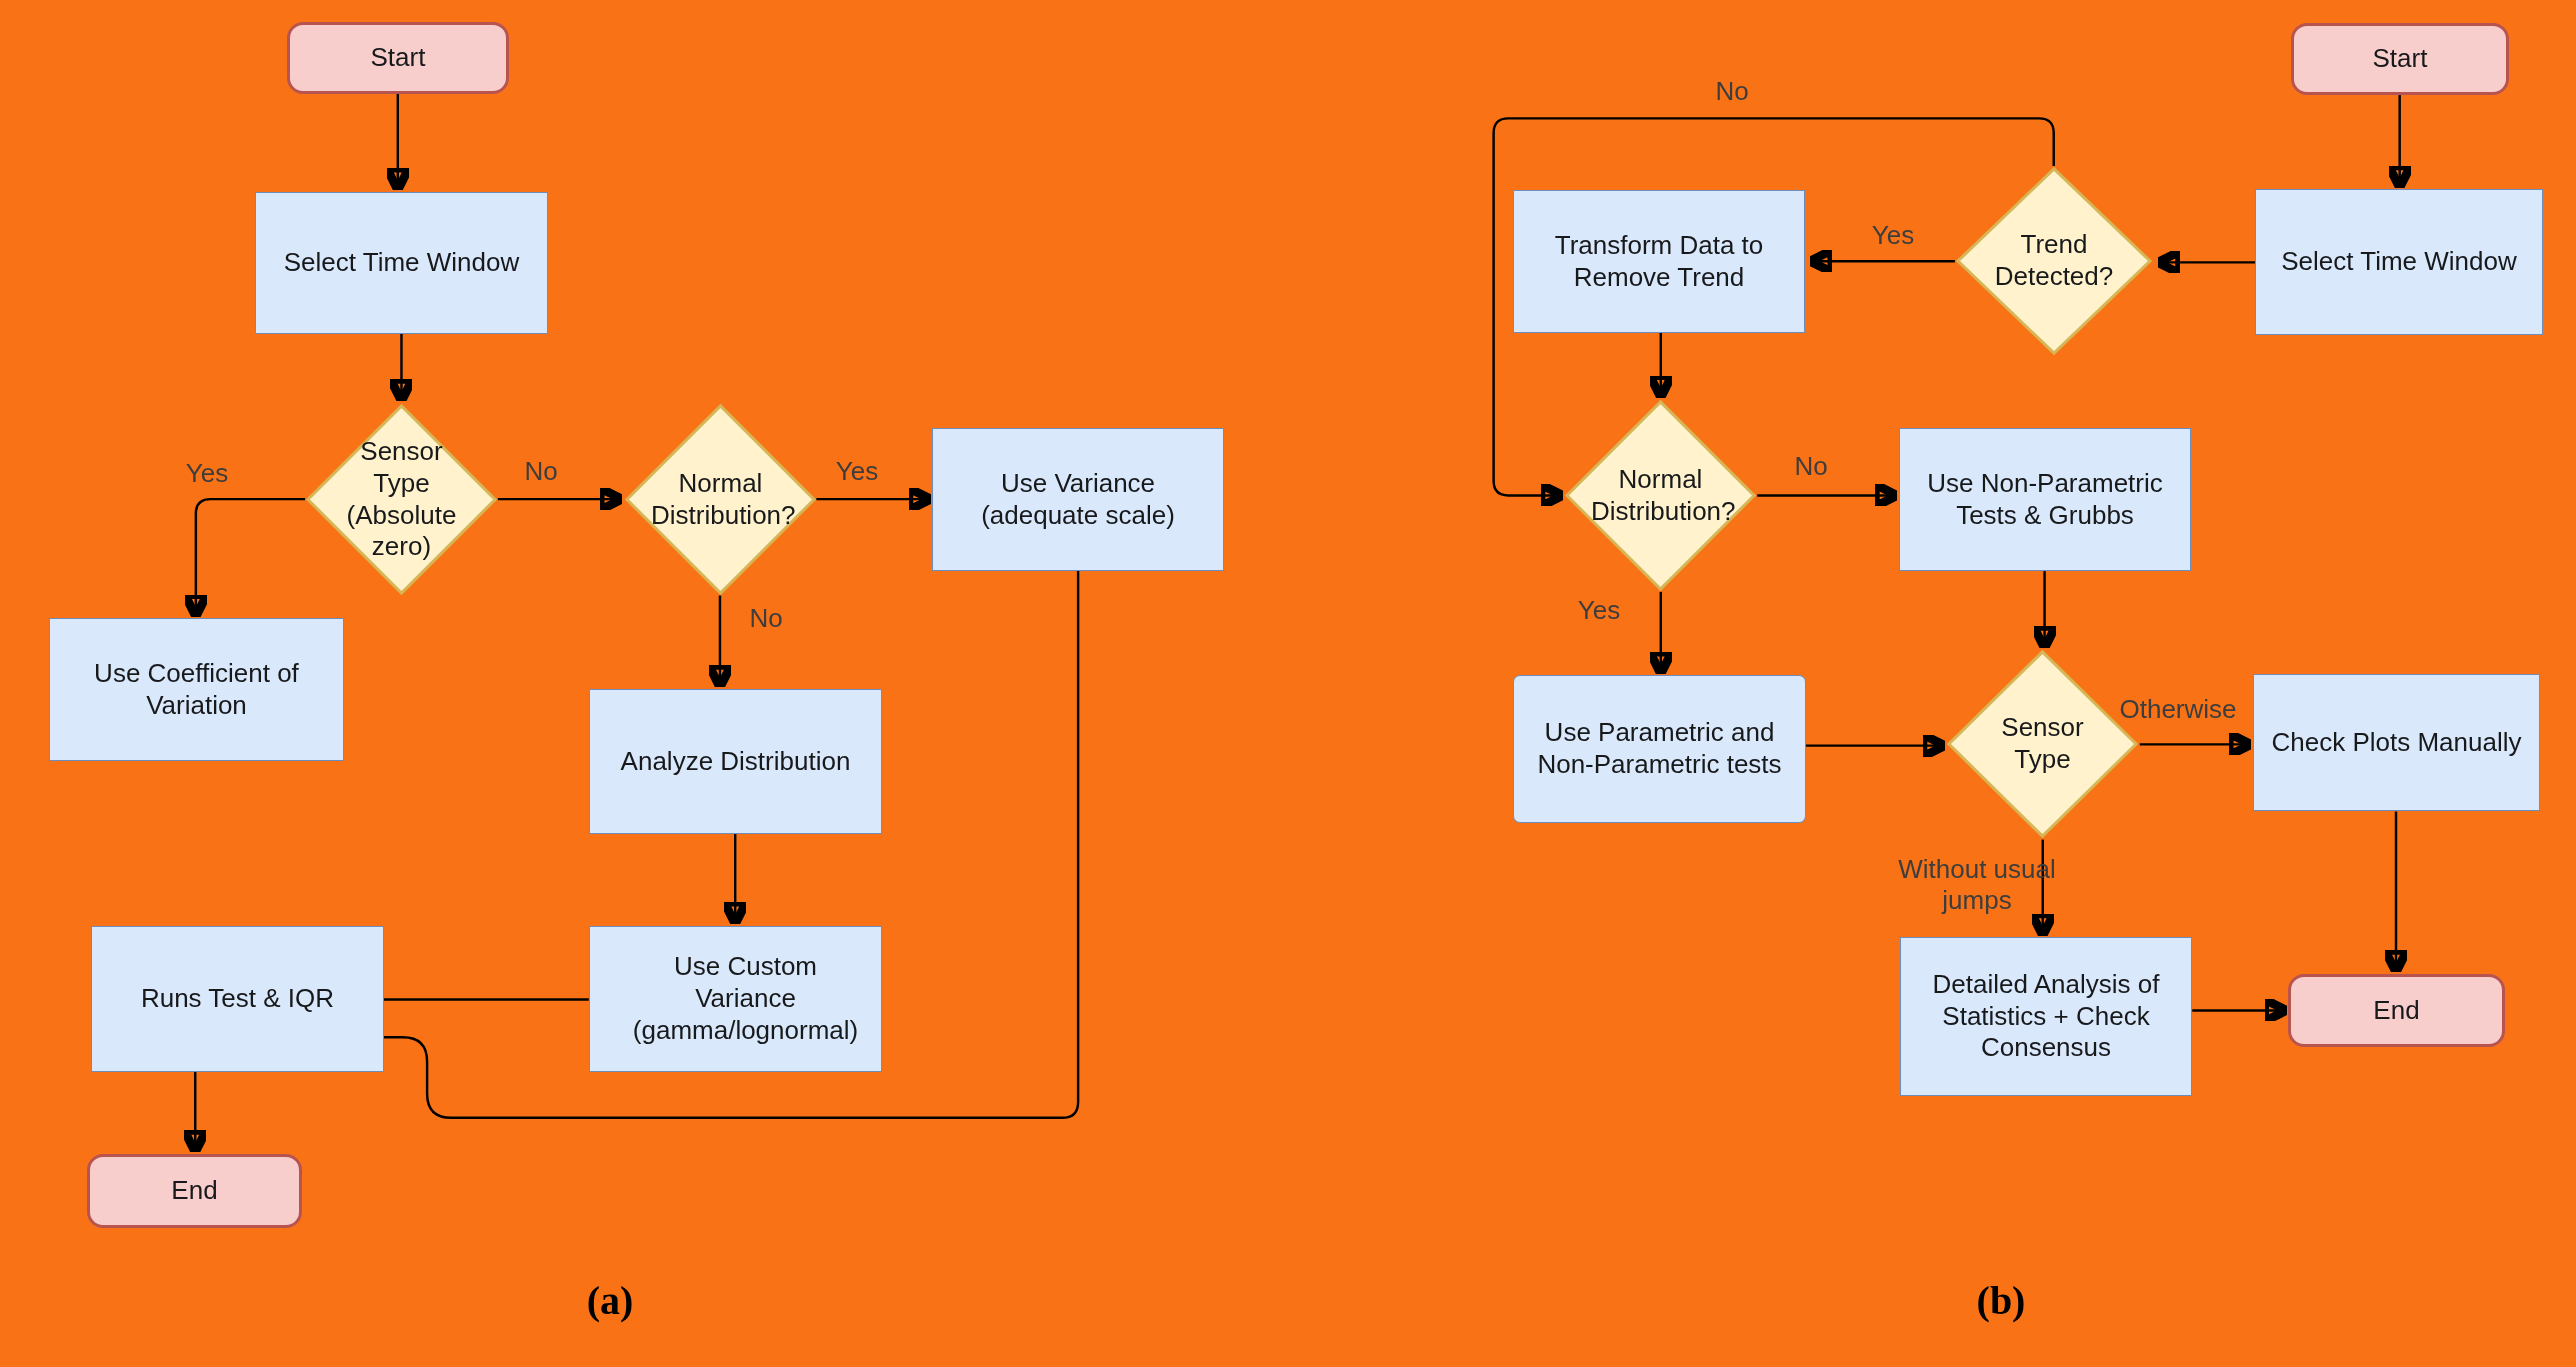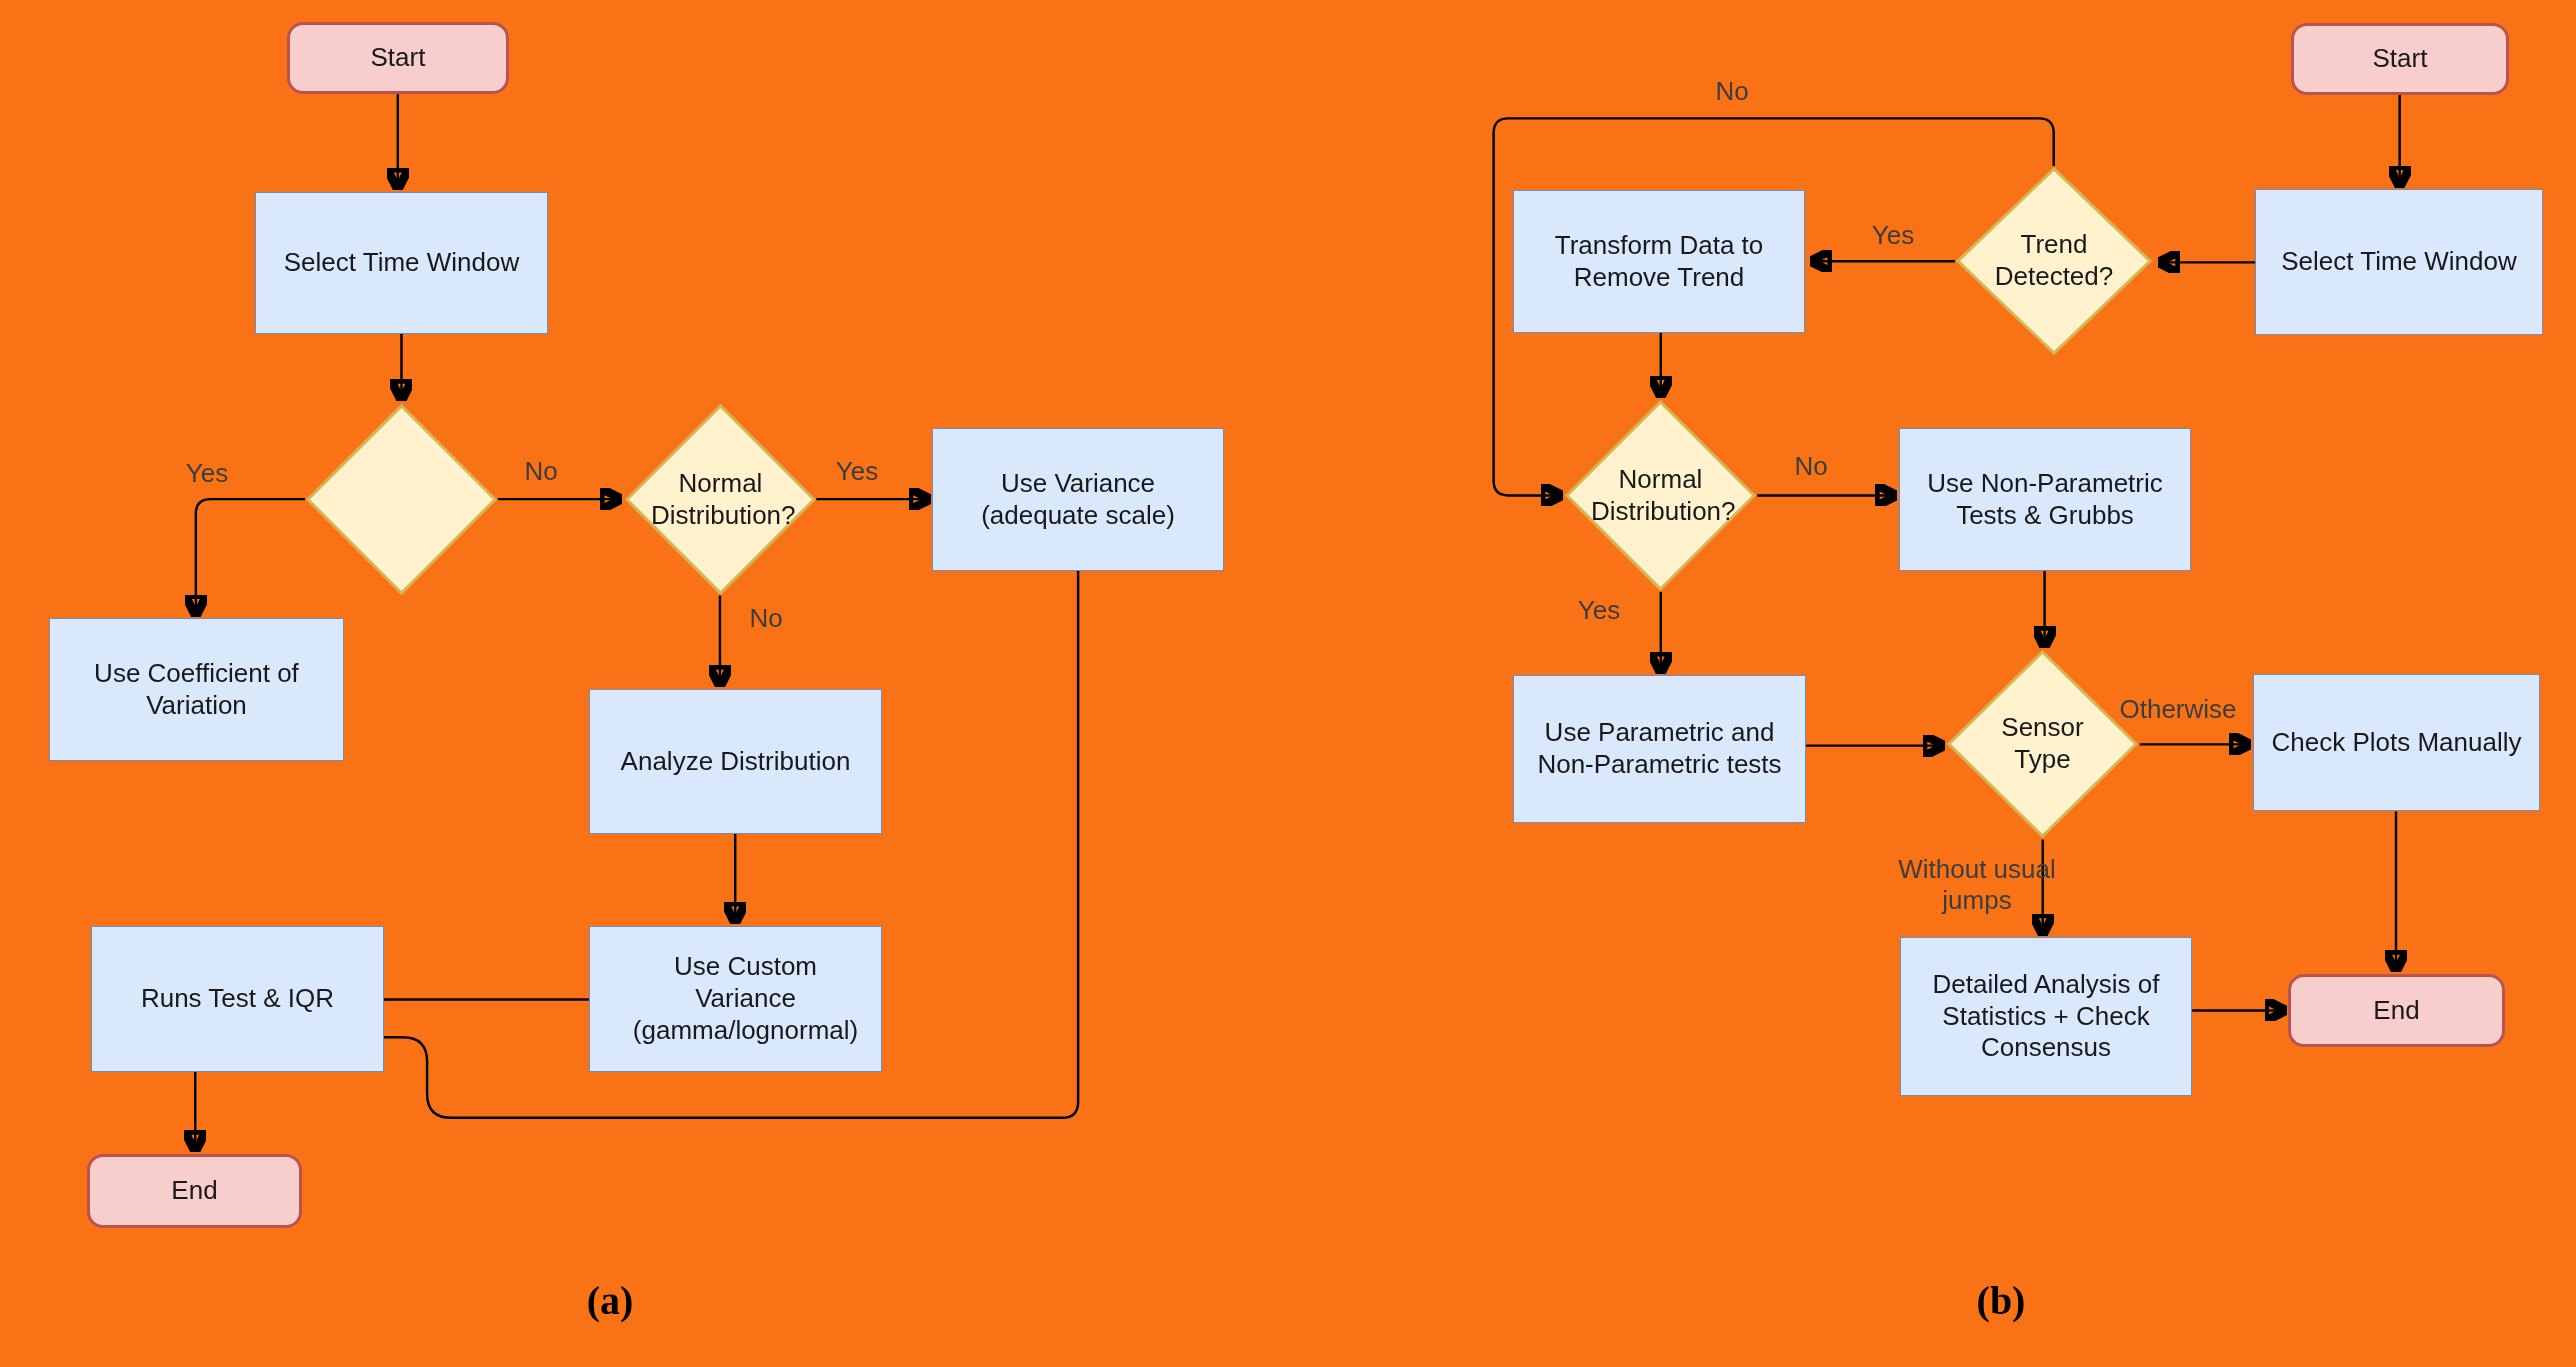--- a/index.html
+++ b/index.html
@@ -76,20 +76,21 @@
     </div>
 
     <div class="node process" style="left:255px;top:192px;width:293px;height:142px;">
       <span class="nlabel">Select Time Window</span>
     </div>
 
     <div class="node decision" style="left:305px;top:403px;width:193px;height:193px;">
       <svg class="shape" viewBox="0 0 100 100" preserveAspectRatio="none">
           <polygon points="50,1.5 98.5,50 50,98.5 1.5,50"></polygon>
         </svg>
+      <span class="nlabel">Sensor Type (Absolute zero)</span>
     </div>
 
     <div class="node decision" style="left:624px;top:403px;width:193px;height:193px;">
       <svg class="shape" viewBox="0 0 100 100" preserveAspectRatio="none">
           <polygon points="50,1.5 98.5,50 50,98.5 1.5,50"></polygon>
         </svg>
       <span class="nlabel">Normal Distribution?</span>
     </div>
 
     <div class="node process" style="left:932px;top:428px;width:292px;height:143px;">
@@ -149,21 +150,21 @@
       <svg class="shape" viewBox="0 0 100 100" preserveAspectRatio="none">
           <polygon points="50,1.5 98.5,50 50,98.5 1.5,50"></polygon>
         </svg>
       <span class="nlabel">Normal Distribution?</span>
     </div>
 
     <div class="node process" style="left:1899px;top:428px;width:292px;height:143px;">
       <span class="nlabel">Use Non-Parametric Tests &amp; Grubbs</span>
     </div>
 
-    <div class="node process" style="left:1513px;top:675px;width:293px;height:148px;">
+    <div class="node process" style="left:1513px;top:675px;width:293px;height:148px;border-radius:7px;">
       <span class="nlabel">Use Parametric and Non-Parametric tests</span>
     </div>
 
     <div class="node decision" style="left:1946px;top:649px;width:193px;height:190px;">
       <svg class="shape" viewBox="0 0 100 100" preserveAspectRatio="none">
           <polygon points="50,1.5 98.5,50 50,98.5 1.5,50"></polygon>
         </svg>
       <span class="nlabel">Sensor Type</span>
     </div>
 

